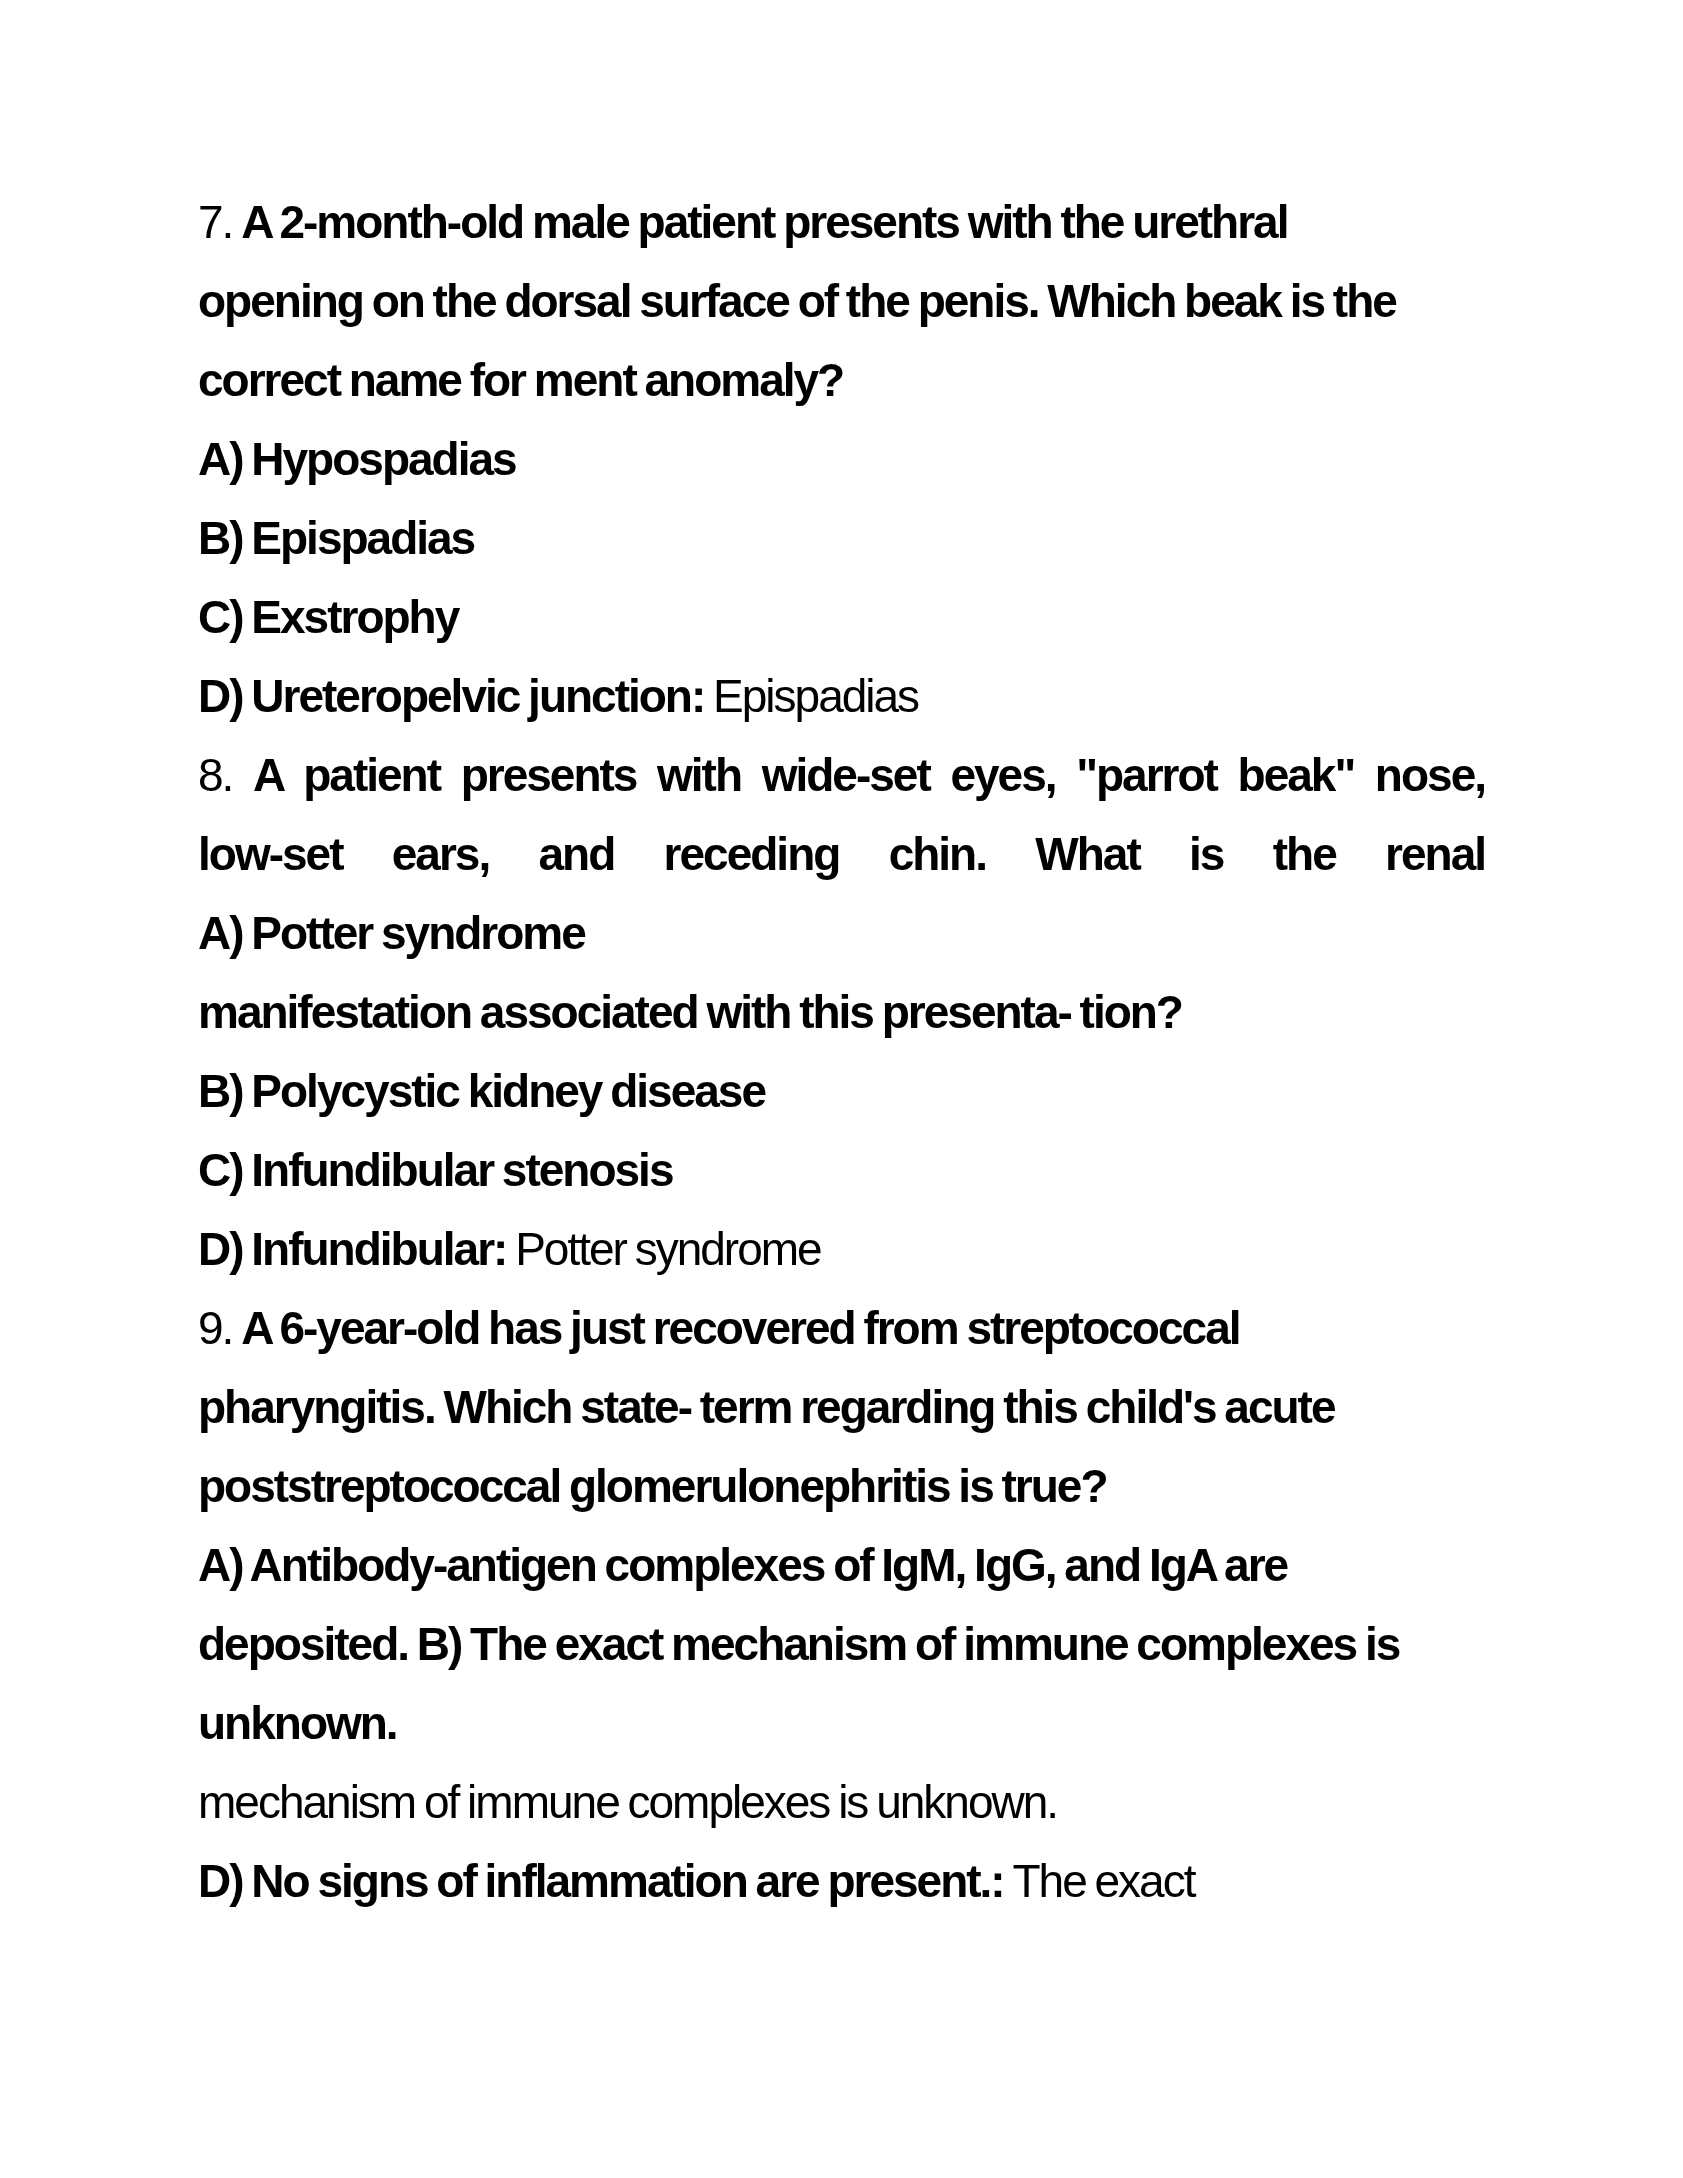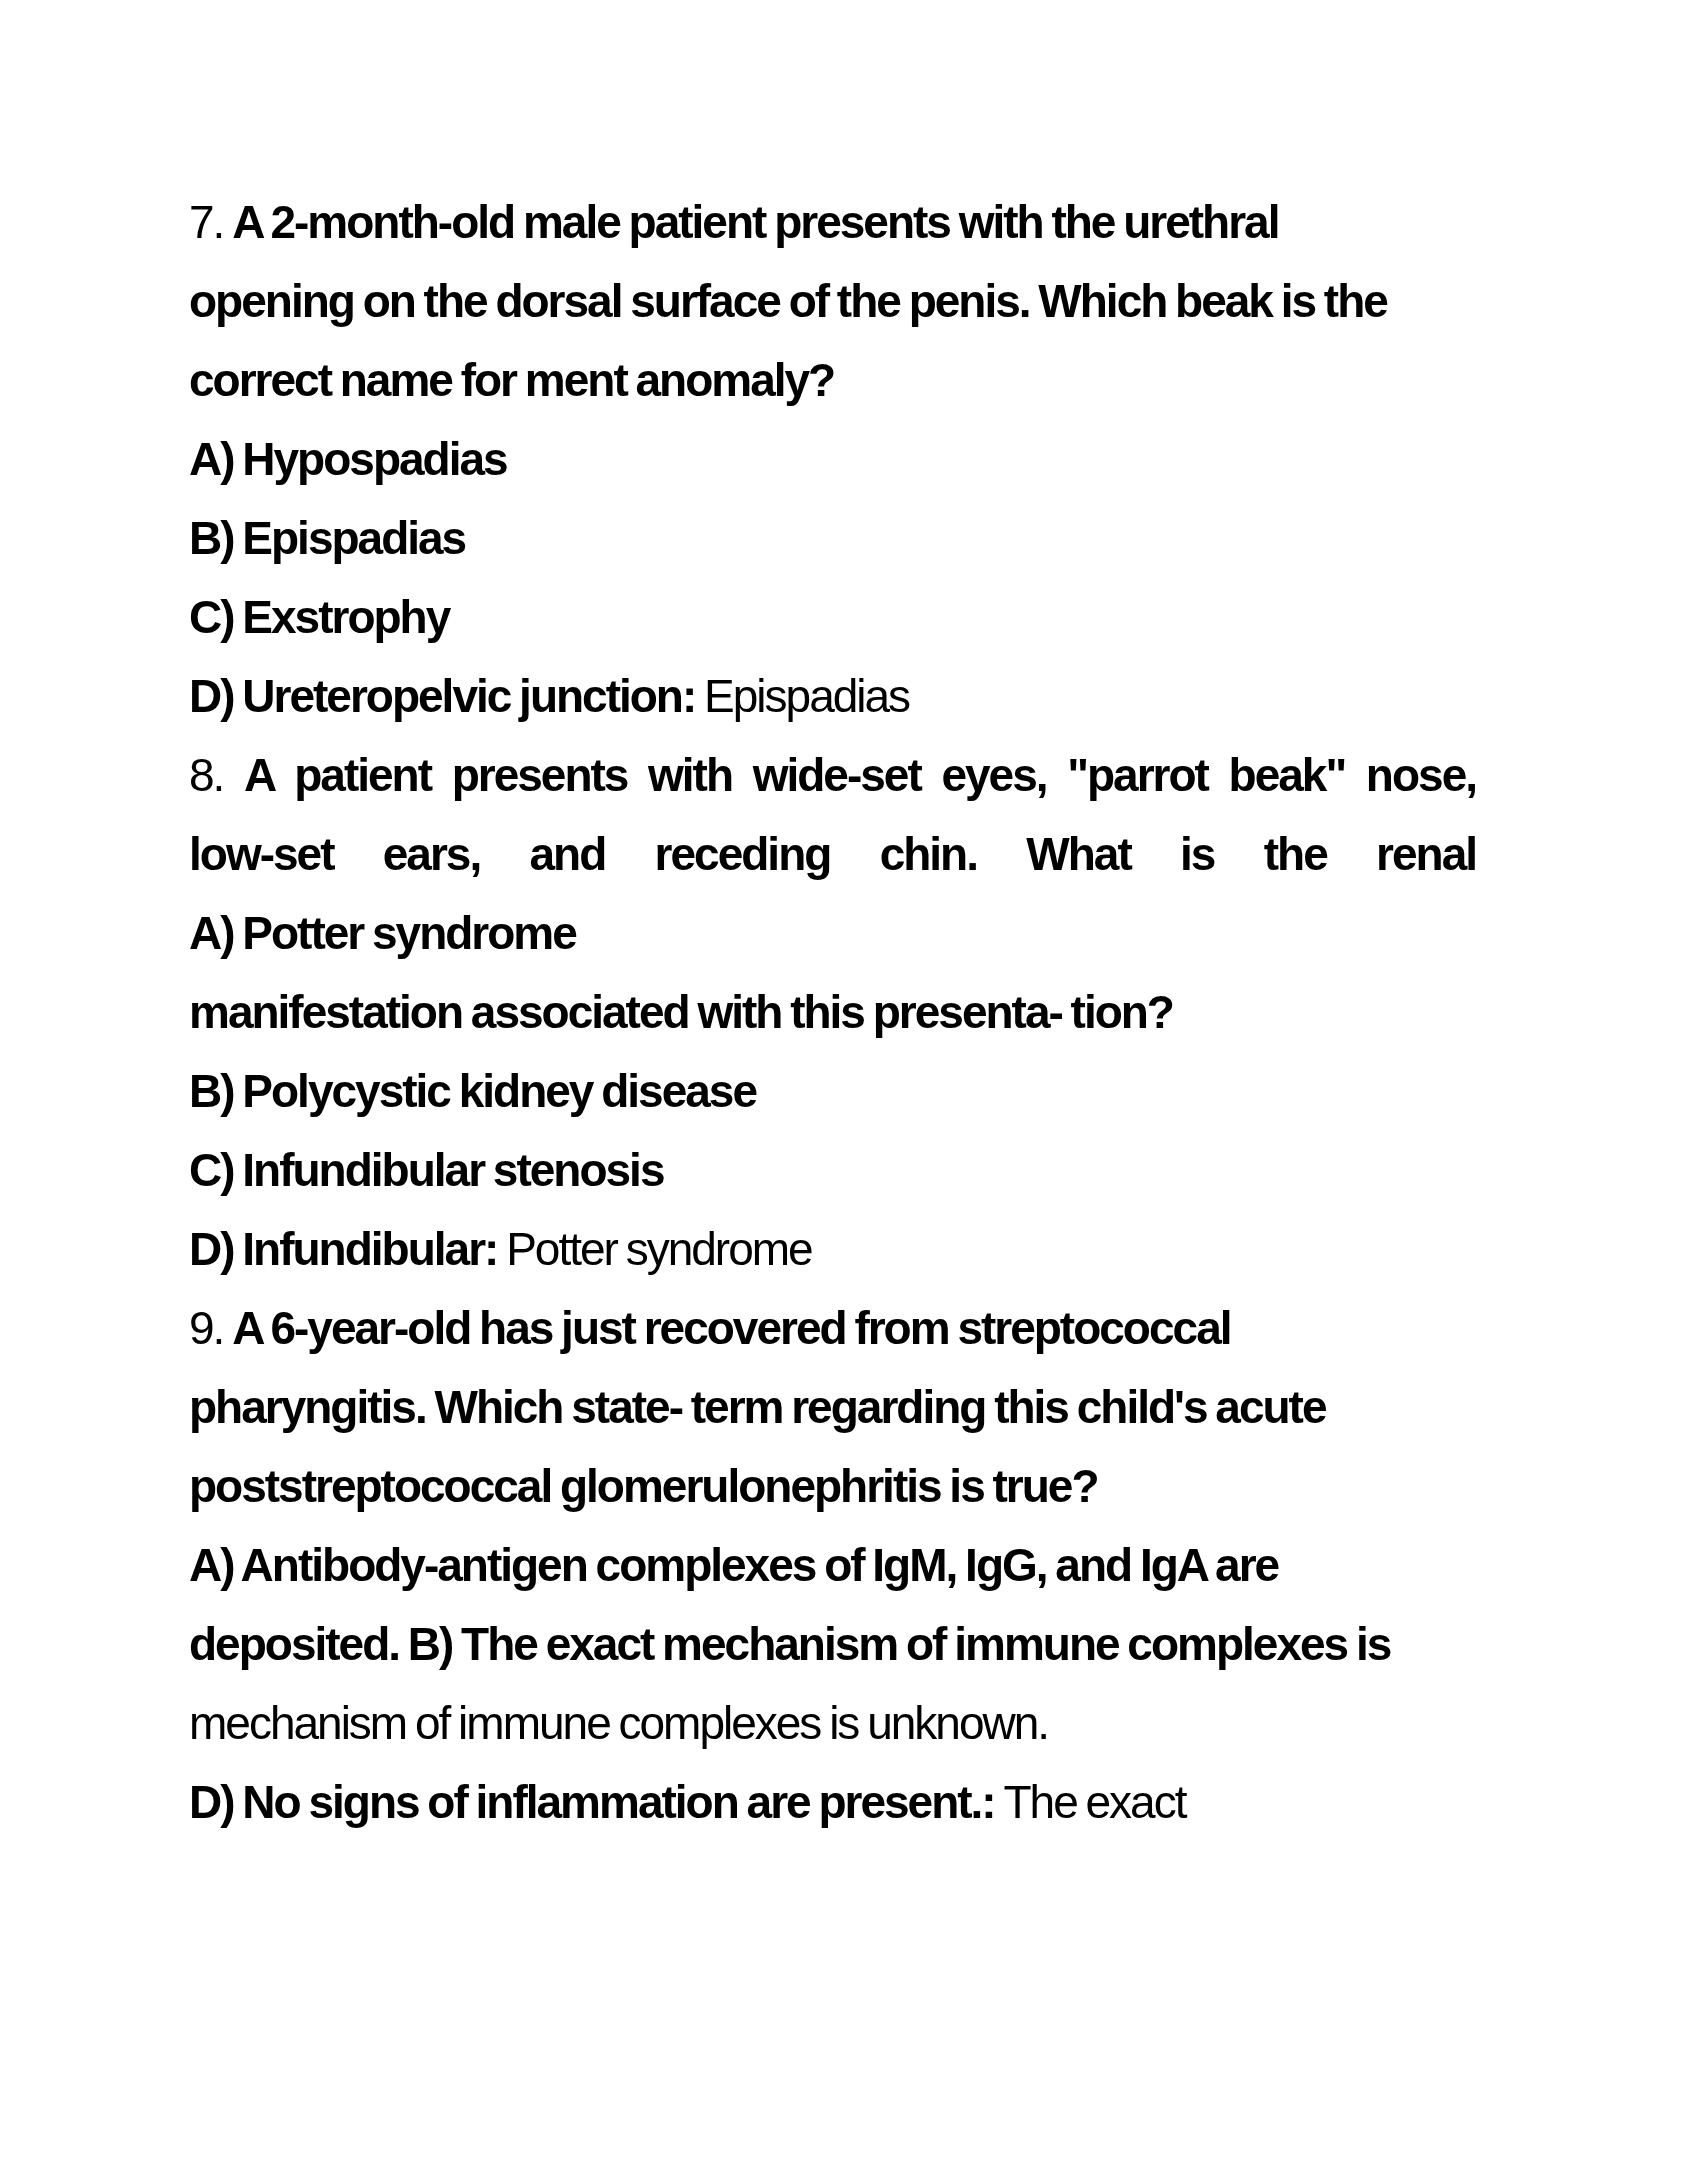--- a/index.html
+++ b/index.html
@@ -11,21 +11,21 @@
     position: relative;
     width: 1683px;
     height: 2178px;
     background: #ffffff;
     overflow: hidden;
     font-family: "Liberation Sans", sans-serif;
     color: #000000;
   }
   .content {
     position: absolute;
-    left: 189px;
+    left: 198px;
     top: 183px;
     width: 1287px;
   }
   .line {
     font-size: 46px;
     line-height: 79px;
     height: 79px;
     color: #000000;
     letter-spacing: -2px;
     word-spacing: -2px;
@@ -61,18 +61,19 @@
         <div class="line"><span class="b">B) Polycystic kidney disease</span></div>
         <div class="line"><span class="b">C) Infundibular stenosis</span></div>
         <div class="line"><span class="b">D) Infundibular: </span><span class="r">Potter syndrome</span></div>
       </div>
       <div>
         <div class="line"><span class="r">9. </span><span class="b">A 6-year-old has just recovered from streptococcal</span></div>
         <div class="line"><span class="b">pharyngitis. Which state- term regarding this child's acute</span></div>
         <div class="line"><span class="b">poststreptococcal glomerulonephritis is true?</span></div>
         <div class="line"><span class="b">A) Antibody-antigen complexes of IgM, IgG, and IgA are</span></div>
         <div class="line"><span class="b">deposited. B) The exact mechanism of immune complexes is</span></div>
+        <div class="line"><span class="b">unknown.</span></div>
         <div class="line"><span class="r">mechanism of immune complexes is unknown.</span></div>
         <div class="line"><span class="b">D) No signs of inflammation are present.: </span><span class="r">The exact</span></div>
       </div>
     </div>
 </div>
 
 
 </body></html>

